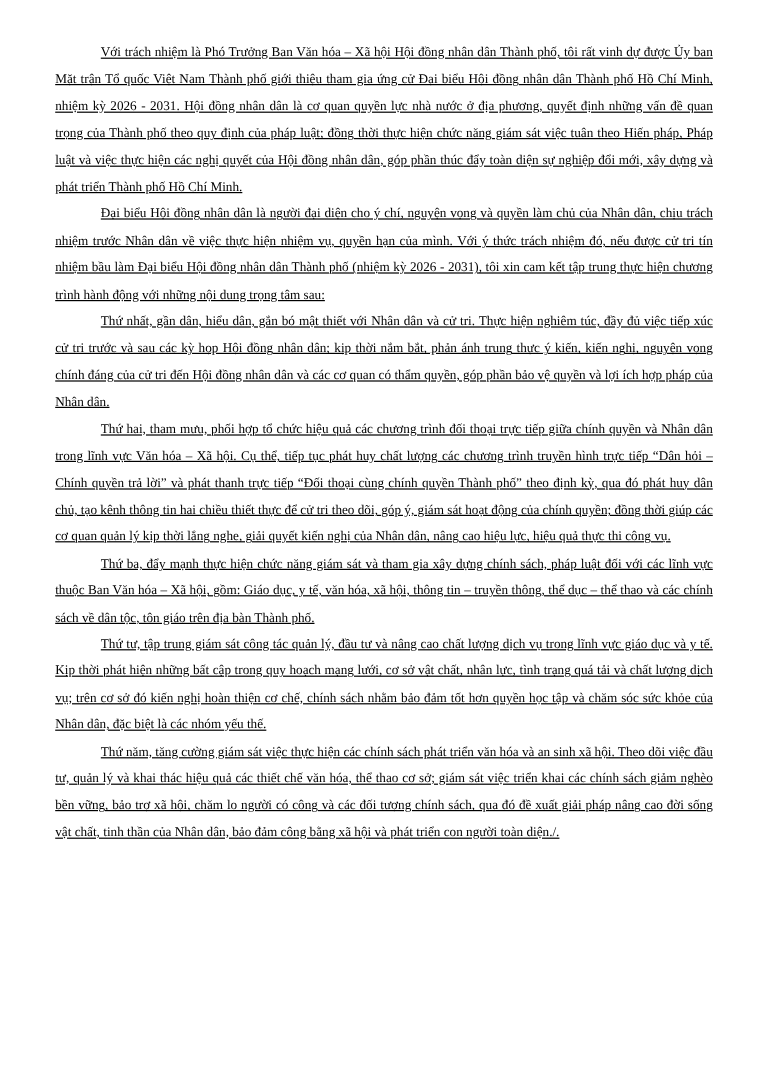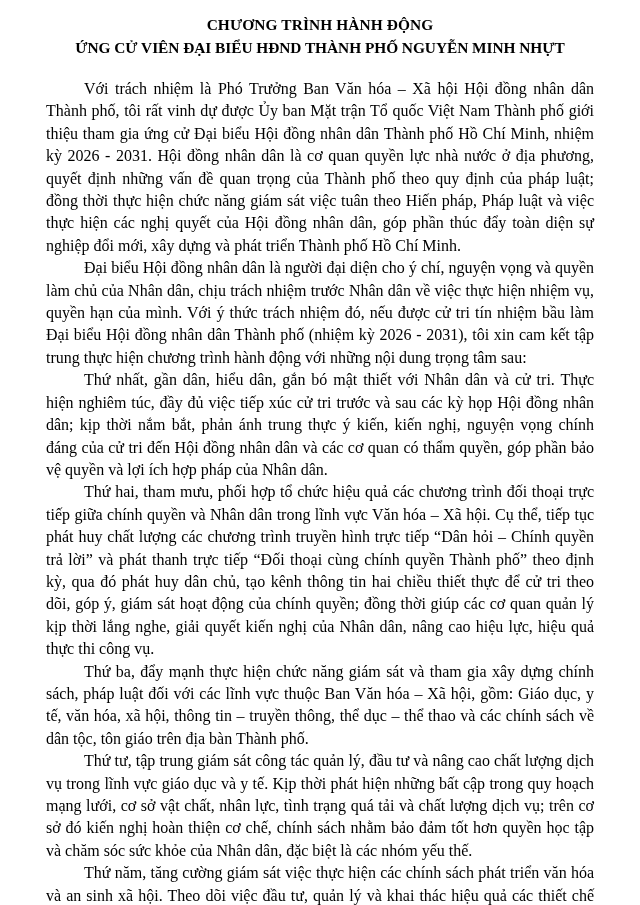--- a/index.html
+++ b/index.html
@@ -44,44 +44,41 @@
     display: block;
     white-space: nowrap;
   }
 
   .doc-title .title-line-2 {
     letter-spacing: -0.05px;
   }
 
   .para {
     margin: 0;
-    font-size: 16px;
+    font-size: 11px;
     line-height: 22.4px;
     text-align: justify;
     text-justify: inter-word;
     text-indent: 38px;
     hyphens: none;
     word-spacing: 0px;
+    text-decoration: underline;
   }
 
   .para-first {
     margin-top: 19px;
   }
 </style>
 </head>
 <body>
 
 <div class="page">
 
   <div class="doc-body">
 
-    <h1 class="doc-title">
-      <span class="title-line title-line-1">CHƯƠNG TRÌNH HÀNH ĐỘNG</span>
-      <span class="title-line title-line-2">ỨNG CỬ VIÊN ĐẠI BIỂU HĐND THÀNH PHỐ NGUYỄN MINH NHỰT</span>
-    </h1>
 
     <p class="para para-first">Với trách nhiệm là Phó Trưởng Ban Văn hóa – Xã hội Hội đồng nhân dân Thành phố, tôi rất vinh dự được Ủy ban Mặt trận Tổ quốc Việt Nam Thành phố giới thiệu tham gia ứng cử Đại biểu Hội đồng nhân dân Thành phố Hồ Chí Minh, nhiệm kỳ 2026 - 2031. Hội đồng nhân dân là cơ quan quyền lực nhà nước ở địa phương, quyết định những vấn đề quan trọng của Thành phố theo quy định của pháp luật; đồng thời thực hiện chức năng giám sát việc tuân theo Hiến pháp, Pháp luật và việc thực hiện các nghị quyết của Hội đồng nhân dân, góp phần thúc đẩy toàn diện sự nghiệp đổi mới, xây dựng và phát triển Thành phố Hồ Chí Minh.</p>
 
     <p class="para">Đại biểu Hội đồng nhân dân là người đại diện cho ý chí, nguyện vọng và quyền làm chủ của Nhân dân, chịu trách nhiệm trước Nhân dân về việc thực hiện nhiệm vụ, quyền hạn của mình. Với ý thức trách nhiệm đó, nếu được cử tri tín nhiệm bầu làm Đại biểu Hội đồng nhân dân Thành phố (nhiệm kỳ 2026 - 2031), tôi xin cam kết tập trung thực hiện chương trình hành động với những nội dung trọng tâm sau:</p>
 
     <p class="para">Thứ nhất, gần dân, hiểu dân, gắn bó mật thiết với Nhân dân và cử tri. Thực hiện nghiêm túc, đầy đủ việc tiếp xúc cử tri trước và sau các kỳ họp Hội đồng nhân dân; kịp thời nắm bắt, phản ánh trung thực ý kiến, kiến nghị, nguyện vọng chính đáng của cử tri đến Hội đồng nhân dân và các cơ quan có thẩm quyền, góp phần bảo vệ quyền và lợi ích hợp pháp của Nhân dân.</p>
 
     <p class="para">Thứ hai, tham mưu, phối hợp tổ chức hiệu quả các chương trình đối thoại trực tiếp giữa chính quyền và Nhân dân trong lĩnh vực Văn hóa – Xã hội. Cụ thể, tiếp tục phát huy chất lượng các chương trình truyền hình trực tiếp “Dân hỏi – Chính quyền trả lời” và phát thanh trực tiếp “Đối thoại cùng chính quyền Thành phố” theo định kỳ, qua đó phát huy dân chủ, tạo kênh thông tin hai chiều thiết thực để cử tri theo dõi, góp ý, giám sát hoạt động của chính quyền; đồng thời giúp các cơ quan quản lý kịp thời lắng nghe, giải quyết kiến nghị của Nhân dân, nâng cao hiệu lực, hiệu quả thực thi công vụ.</p>
 
     <p class="para">Thứ ba, đẩy mạnh thực hiện chức năng giám sát và tham gia xây dựng chính sách, pháp luật đối với các lĩnh vực thuộc Ban Văn hóa – Xã hội, gồm: Giáo dục, y tế, văn hóa, xã hội, thông tin – truyền thông, thể dục – thể thao và các chính sách về dân tộc, tôn giáo trên địa bàn Thành phố.</p>

